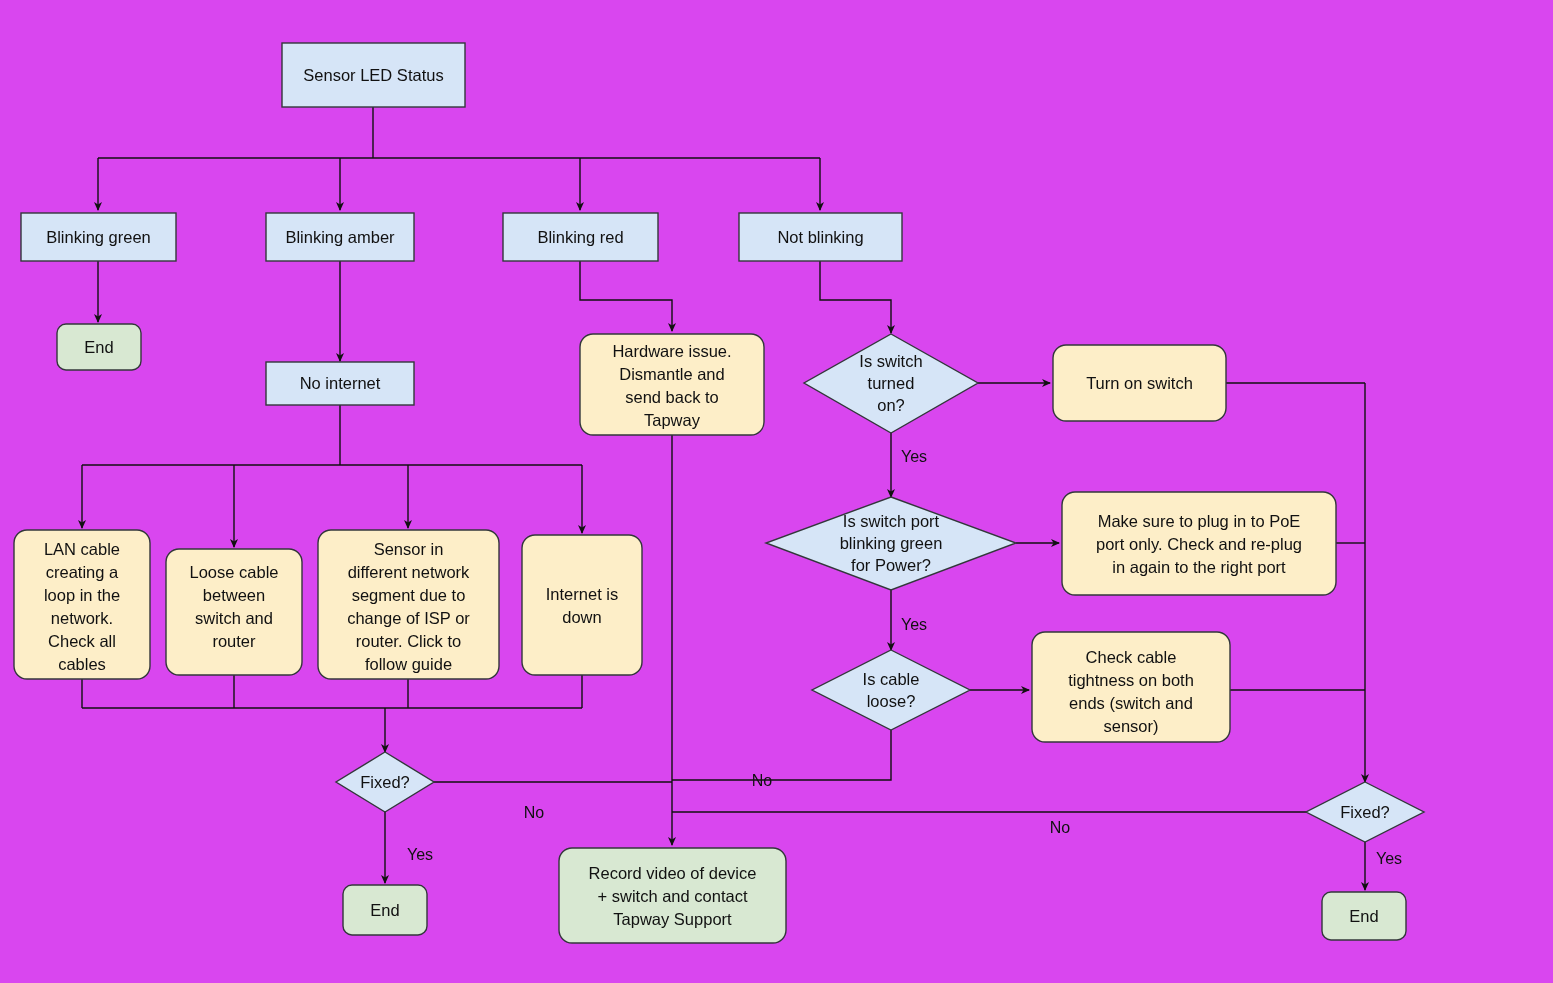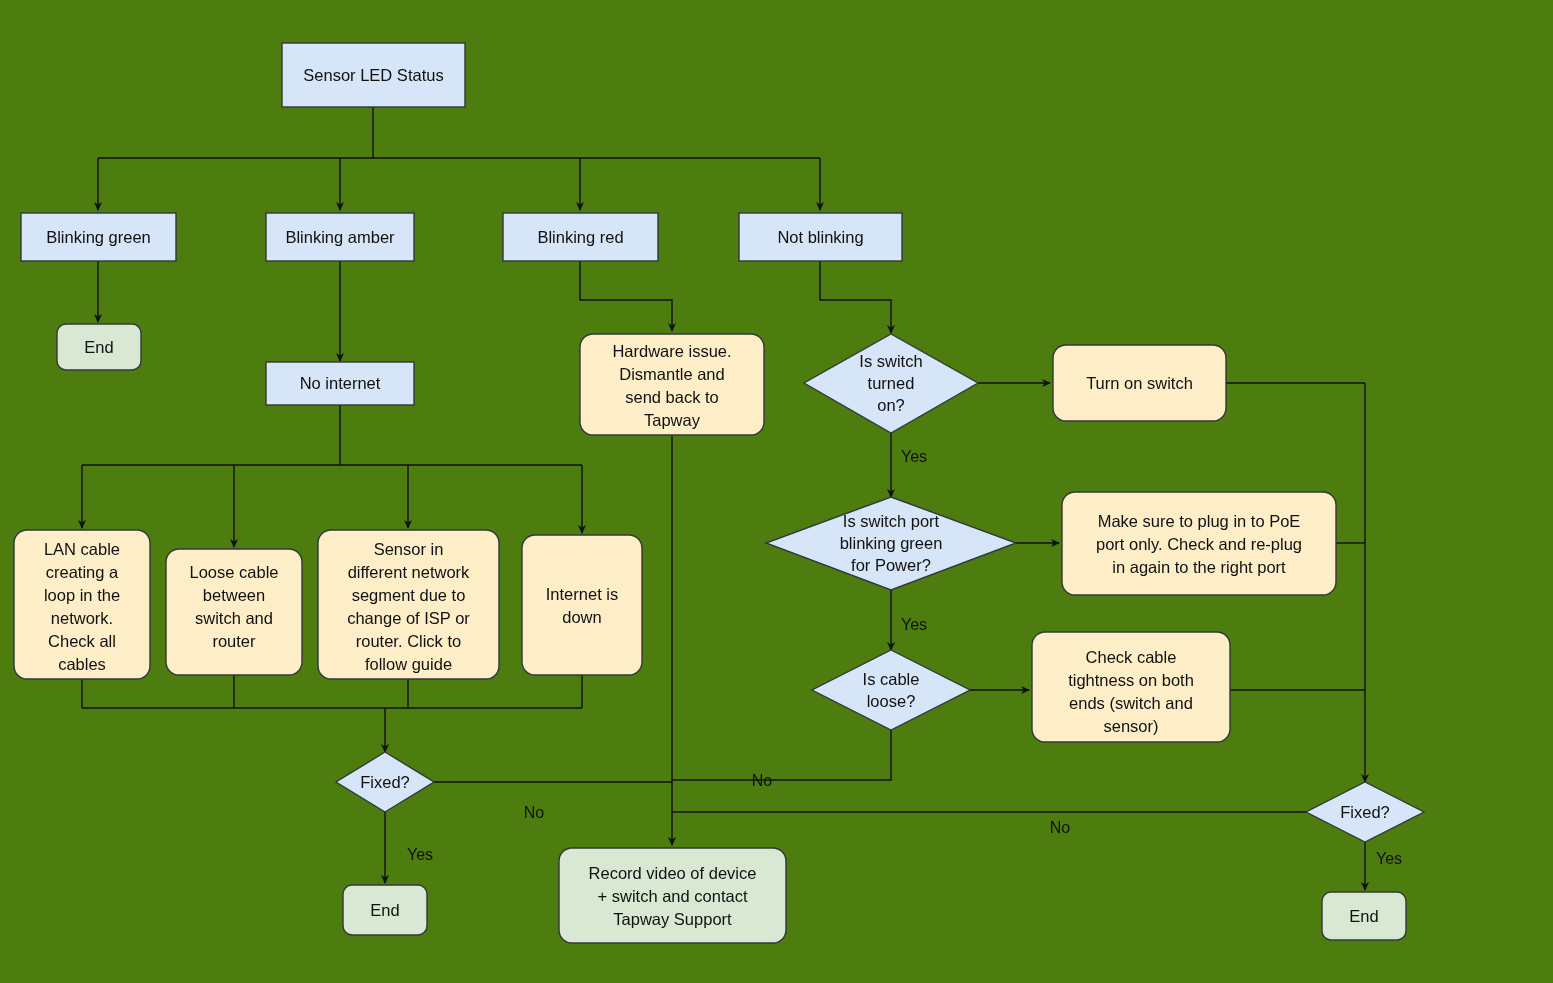--- a/index.html
+++ b/index.html
@@ -1,17 +1,17 @@
 <!DOCTYPE html>
 <html><head>
 <meta charset="utf-8">
 <style>
   html,body{margin:0;padding:0;background:#ffffff;}
   body{font-family:"Liberation Sans", sans-serif;}
-  #stage{position:relative;width:1553px;height:983px;background:#4d7c0f;overflow:hidden;}
+  #stage{position:relative;width:1553px;height:983px;background:#d946ef;overflow:hidden;}
   svg#flow{position:absolute;left:0;top:0;width:1553px;height:983px;}
   .nodeText{font-family:"Liberation Sans", sans-serif;font-size:16.5px;fill:#111111;}
   .edgeLabel{font-family:"Liberation Sans", sans-serif;font-size:16px;fill:#111111;}
   .shape{stroke:#33373b;stroke-width:1.4px;}
   .shape.blue{fill:#d6e5f7;}
   .shape.yellow{fill:#fdeec8;}
   .shape.green{fill:#d8e8d2;}
   .conn{stroke:#111111;stroke-width:1.4px;fill:none;}
 </style>
 </head>

